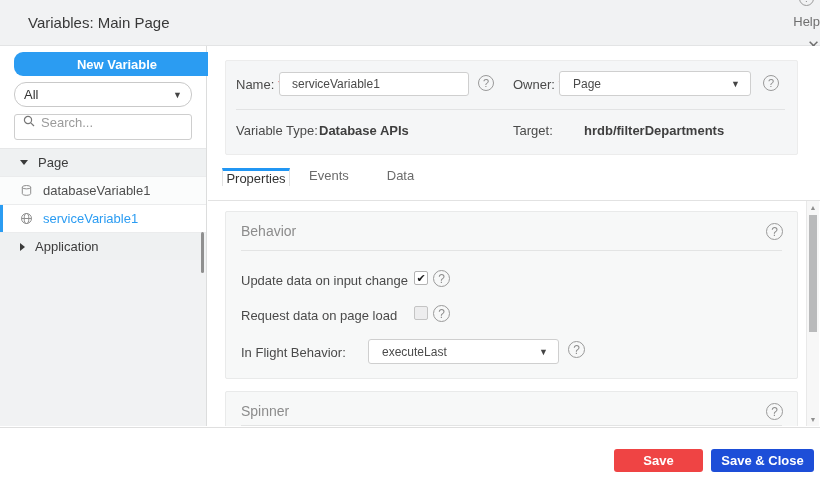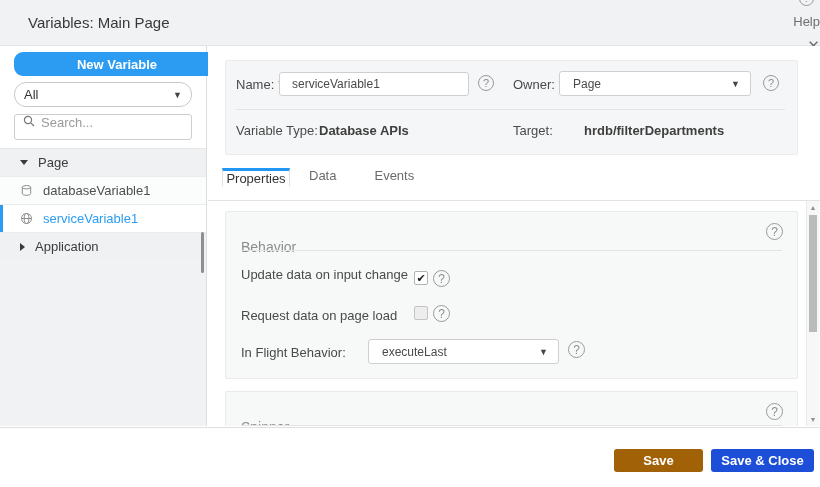--- a/index.html
+++ b/index.html
@@ -98,21 +98,21 @@
     margin-bottom:-1px;
   }
   
   .content { position:absolute; left:0; top:155px; width:600px; height:225px; overflow:hidden; }
   .section {
     position:relative; margin:10px 10px 12px 17px; width:573px;
     background:#f7f8f8; border:1px solid #e9eaea; border-radius:2px;
   }
   .section.behavior { height:168px; }
   .section.spinner  { height:80px; }
-  .sec-title { position:absolute; left:15px; top:11px; font-size:14px; color:#8c8c8c;margin-top:16px; }
+  .sec-title { position:absolute; left:15px; top:11px; font-size:14px; color:#8c8c8c; }
   .sec-help { position:absolute; right:14px; top:11px; width:17px; height:17px; font-size:12px; }
   .sec-div { position:absolute; left:15px; right:15px; border-top:1px solid #e3e4e4; }
   .checkbox {
     position:absolute; width:14px; height:14px; border:1px solid #b3b3b3; border-radius:2px;
     background:#fff; display:flex; align-items:center; justify-content:center;
   }
   .checkbox.checked::after { content:"✔"; font-size:11px; color:#1c1c1c; font-weight:bold; line-height:1; }
   .checkbox.unchecked { background:#ededee; border-color:#c4c4c4; }
   .row-help { position:absolute; width:17px; height:17px; font-size:12px; }
   
@@ -127,21 +127,21 @@
   .footer {
     position:absolute; left:0; top:427px; width:820px; height:60px;
     background:#fff; border-top:1px solid #dfdfdf;
   }
   .fbtn {
     position:absolute; top:21px; height:23px; border:none; border-radius:3px;
     font-size:13px; font-weight:bold; display:flex; align-items:center; justify-content:center;
     font-family:"Liberation Sans","DejaVu Sans",sans-serif;
   }
   .fbtn.cancel { left:517px; width:88px; background:#b5b6b8; color:#e3e3e3; }
-  .fbtn.save { left:614px; width:89px; background:#a16207; color:#fff; }
+  .fbtn.save { left:614px; width:89px; background:#ef4444; color:#fff; }
   .fbtn.saveclose { left:711px; width:103px; background:#1d4ed8; color:#fff; }
   .icon-svg { flex:0 0 auto; display:block; }
 </style>
 </head>
 <body>
 
 <div class="app">
 
   <div class="header">
     <div class="title">Variables: Main Page</div>
@@ -215,32 +215,32 @@
 
       <span class="lbl" style="left:10px;top:62px;">Variable Type:</span>
       <span class="lbl bold-val" style="left:93px;top:62px;">Database APIs</span>
       <span class="lbl" style="left:287px;top:62px;">Target:</span>
       <span class="lbl bold-val" style="left:358px;top:62px;">hrdb/filterDepartments</span>
     </div>
 
     <div class="tabs">
       <div class="tab-lead"></div>
       <div class="tab active">Properties</div>
+      <div class="tab">Events</div>
       <div class="tab">Data</div>
-      <div class="tab">Events</div>
     </div>
 
     <div class="content">
 
       <div class="section behavior">
         <div class="sec-title">Behavior</div>
         <span class="qicon sec-help"></span>
         <div class="sec-div" style="top:38px;"></div>
 
-        <span class="lbl" style="left:15px;top:55px;">Update data on input change</span>
+        <span class="lbl" style="left:15px;top:61px;">Update data on input change</span>
         <span class="checkbox checked" style="left:188px;top:59px;"></span>
         <span class="qicon row-help" style="left:207px;top:58px;"></span>
 
         <span class="lbl" style="left:15px;top:96px;">Request data on page load</span>
         <span class="checkbox unchecked" style="left:188px;top:94px;"></span>
         <span class="qicon row-help" style="left:207px;top:93px;"></span>
 
         <span class="lbl" style="left:15px;top:133px;">In Flight Behavior:</span>
         <div class="selbox" style="left:142px;top:127px;width:191px;">
           <span>executeLast</span>

